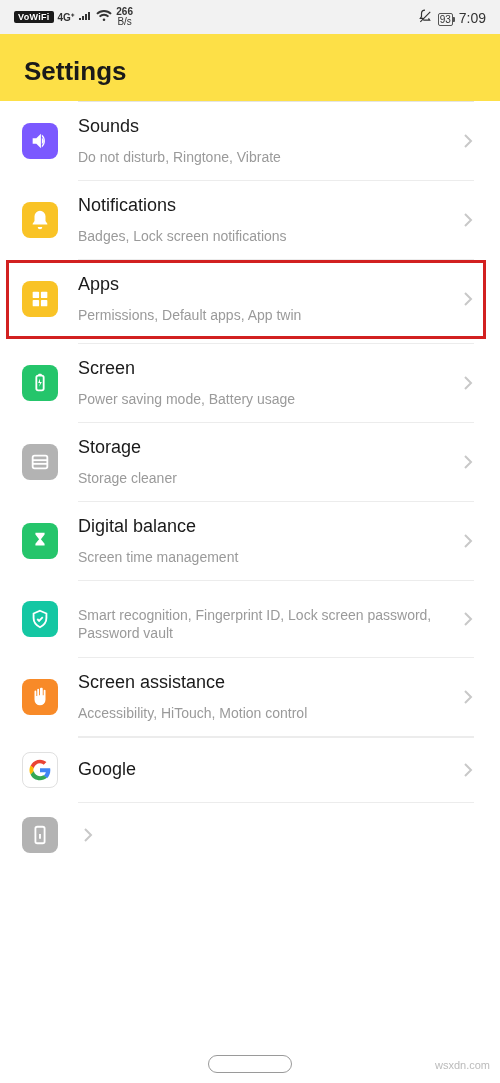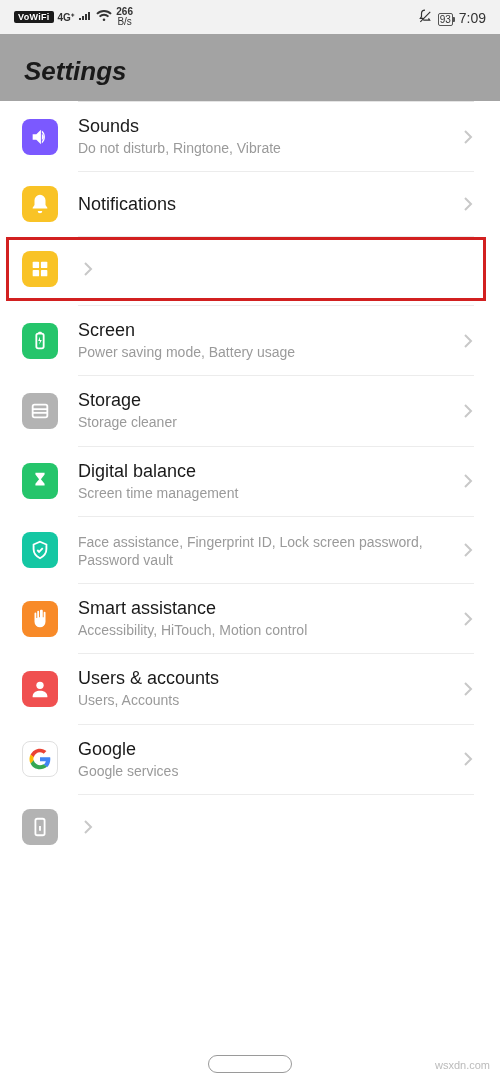--- a/index.html
+++ b/index.html
@@ -30,23 +30,22 @@
       color: #fff;
       font-size: 9px;
       font-weight: 600;
       padding: 1px 4px;
       border-radius: 2px;
       letter-spacing: 0.3px;
     }
     .net-speed { font-size: 10px; line-height: 1; text-align: center; }
     .net-speed div:first-child { font-weight: 600; }
     .header {
-      background: #a3a3a3;
+      background: #fde047;
       padding: 22px 24px 14px;
-      font-style: italic;
     }
     .header h1 {
       font-size: 26px;
       font-weight: 600;
       color: #1a1a1a;
     }
     .list { padding: 0 8px 0 0; }
     .hr-top {
       margin-left: 78px;
       margin-right: 18px;
@@ -72,21 +71,21 @@
       border-radius: 8px;
       flex: 0 0 36px;
       display: flex;
       align-items: center;
       justify-content: center;
       margin-right: 20px;
     }
     .ico svg { width: 22px; height: 22px; }
     .labels { flex: 1; min-width: 0; }
     .title { font-size: 18px; color: #1a1a1a; font-weight: 500; }
-    .subtitle { font-size: 14px; color: #9a9a9a; margin-top: 2px; line-height: 1.3; }
+    .subtitle { font-size: 14px; color: #9a9a9a; margin-top: 11px; line-height: 1.3; }
     .chev {
       flex: 0 0 20px;
       color: #c8c8c8;
       display: flex;
       align-items: center;
       justify-content: center;
     }
     .sep {
       margin-left: 78px;
       margin-right: 18px;
@@ -182,38 +181,43 @@
   <div class="sep"></div>
 
   <div class="row">
     <div class="ico c-yellow">
       <svg viewBox="0 0 24 24" fill="#fff">
           <path d="M12 2a6 6 0 00-6 6v5l-2 3v1h16v-1l-2-3V8a6 6 0 00-6-6zm0 20a2.5 2.5 0 002.5-2.5h-5A2.5 2.5 0 0012 22z"></path>
         </svg>
     </div>
     <div class="labels">
       <div class="title">Notifications</div>
+      <div class="subtitle">Badges, Lock screen notifications</div>
     </div>
     <div class="chev">
         <svg width="10" height="16" viewBox="0 0 10 16">
           <path d="M2 2l6 6-6 6" fill="none" stroke="currentColor" stroke-width="2"></path>
         </svg>
       </div>
   </div>
   <div class="sep"></div>
 
   <div class="row highlight">
     <div class="ico c-yellow">
       <svg viewBox="0 0 24 24" fill="#fff">
           <rect x="4" y="4" width="7" height="7" rx="1"></rect>
           <rect x="13" y="4" width="7" height="7" rx="1"></rect>
           <rect x="4" y="13" width="7" height="7" rx="1"></rect>
           <rect x="13" y="13" width="7" height="7" rx="1"></rect>
         </svg>
     </div>
+    <div class="labels">
+      <div class="title">Apps</div>
+      <div class="subtitle">Permissions, Default apps, App twin</div>
+    </div>
     <div class="chev">
         <svg width="10" height="16" viewBox="0 0 10 16">
           <path d="M2 2l6 6-6 6" fill="none" stroke="currentColor" stroke-width="2"></path>
         </svg>
       </div>
   </div>
   <div class="sep" style="margin-top:4px"></div>
 
   <div class="row">
     <div class="ico c-green">
@@ -274,79 +278,61 @@
   <div class="sep"></div>
 
   <div class="row">
     <div class="ico c-teal">
       <svg viewBox="0 0 24 24" fill="none" stroke="#fff" stroke-width="2">
           <path d="M12 3l7 3v5c0 5-3 8-7 10-4-2-7-5-7-10V6l7-3z"></path>
           <path d="M9 12l2 2 4-4"></path>
         </svg>
     </div>
     <div class="labels">
-      <div class="subtitle">Face assistance, Fingerprint ID, Lock screen password, Password vault</div>
+      <div class="subtitle">Smart recognition, Fingerprint ID, Lock screen password, Password vault</div>
     </div>
     <div class="chev">
         <svg width="10" height="16" viewBox="0 0 10 16">
           <path d="M2 2l6 6-6 6" fill="none" stroke="currentColor" stroke-width="2"></path>
         </svg>
       </div>
   </div>
   <div class="sep"></div>
 
   <div class="row">
     <div class="ico c-orange">
       <svg viewBox="0 0 24 24" fill="#fff">
           <path d="M13 2a1 1 0 00-1 1v7h-1V4a1 1 0 10-2 0v7H8V6a1 1 0 10-2 0v9a6 6 0 0012 0V5a1 1 0 10-2 0v5h-1V3a1 1 0 00-1-1z"></path>
         </svg>
     </div>
     <div class="labels">
-      <div class="title">Smart assistance</div>
+      <div class="title">Screen assistance</div>
       <div class="subtitle">Accessibility, HiTouch, Motion control</div>
     </div>
     <div class="chev">
         <svg width="10" height="16" viewBox="0 0 10 16">
           <path d="M2 2l6 6-6 6" fill="none" stroke="currentColor" stroke-width="2"></path>
         </svg>
       </div>
   </div>
   <div class="sep"></div>
 
-  <div class="row">
-    <div class="ico c-red">
-      <svg viewBox="0 0 24 24" fill="#fff">
-          <circle cx="12" cy="8" r="4"></circle>
-          <path d="M4 20c0-4 4-6 8-6s8 2 8 6v1H4z"></path>
-        </svg>
-    </div>
-    <div class="labels">
-      <div class="title">Users &amp; accounts</div>
-      <div class="subtitle">Users, Accounts</div>
-    </div>
-    <div class="chev">
-        <svg width="10" height="16" viewBox="0 0 10 16">
-          <path d="M2 2l6 6-6 6" fill="none" stroke="currentColor" stroke-width="2"></path>
-        </svg>
-      </div>
-  </div>
   <div class="sep"></div>
 
   <div class="row">
     <div class="ico c-white">
       <svg viewBox="0 0 48 48" width="24" height="24">
           <path fill="#EA4335" d="M24 9.5c3.9 0 6.6 1.7 8.1 3.1l5.9-5.8C34.4 3.4 29.7 1.5 24 1.5 14.8 1.5 6.9 7 3.5 15l6.9 5.4C12.1 14.1 17.5 9.5 24 9.5z"></path>
           <path fill="#4285F4" d="M46.5 24.5c0-1.6-.1-3.1-.4-4.5H24v9h12.7c-.6 3-2.3 5.5-4.9 7.2l7.5 5.8c4.4-4.1 7.2-10.1 7.2-17.5z"></path>
           <path fill="#FBBC05" d="M10.4 28.6A14.6 14.6 0 019.5 24c0-1.6.3-3.2.8-4.6L3.5 14C1.8 17.1 1 20.4 1 24s.8 6.9 2.5 10l6.9-5.4z"></path>
           <path fill="#34A853" d="M24 46.5c6.1 0 11.2-2 14.9-5.5l-7.5-5.8c-2 1.4-4.7 2.3-7.4 2.3-6.5 0-11.9-4.6-13.6-10.9L3.5 34C6.9 42 14.8 46.5 24 46.5z"></path>
         </svg>
     </div>
     <div class="labels">
       <div class="title">Google</div>
-      <div class="subtitle">Google services</div>
     </div>
     <div class="chev">
         <svg width="10" height="16" viewBox="0 0 10 16">
           <path d="M2 2l6 6-6 6" fill="none" stroke="currentColor" stroke-width="2"></path>
         </svg>
       </div>
   </div>
   <div class="sep"></div>
 
   <div class="row">

